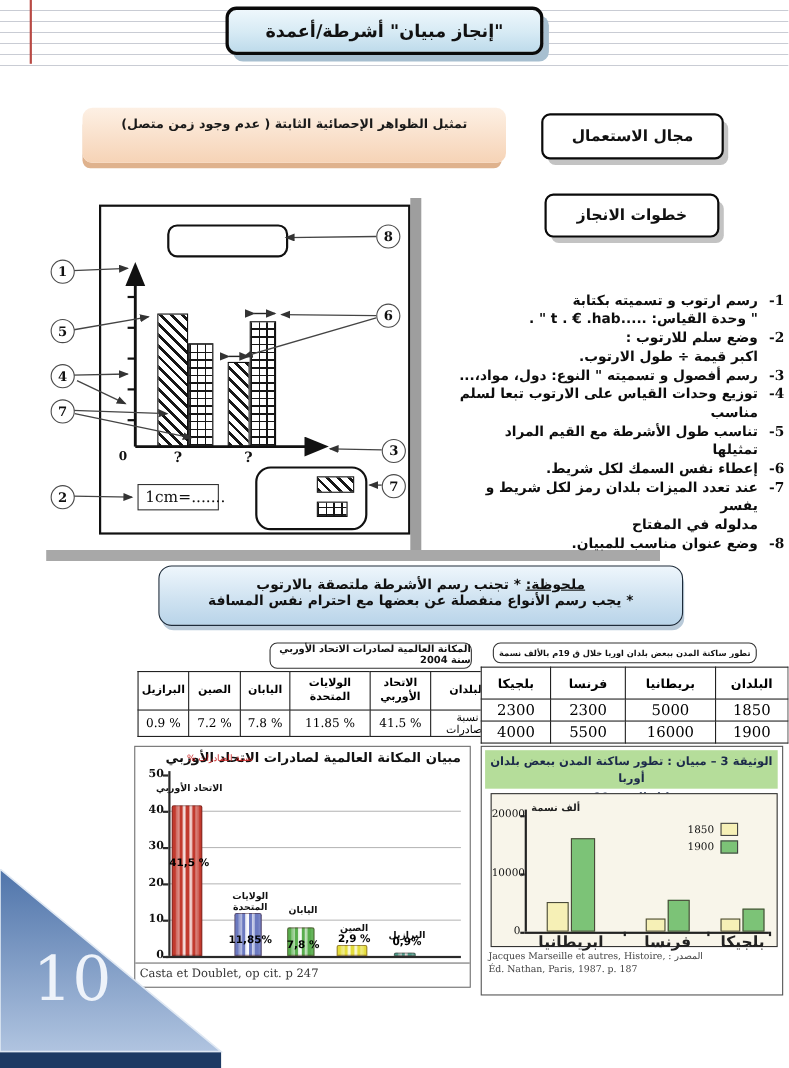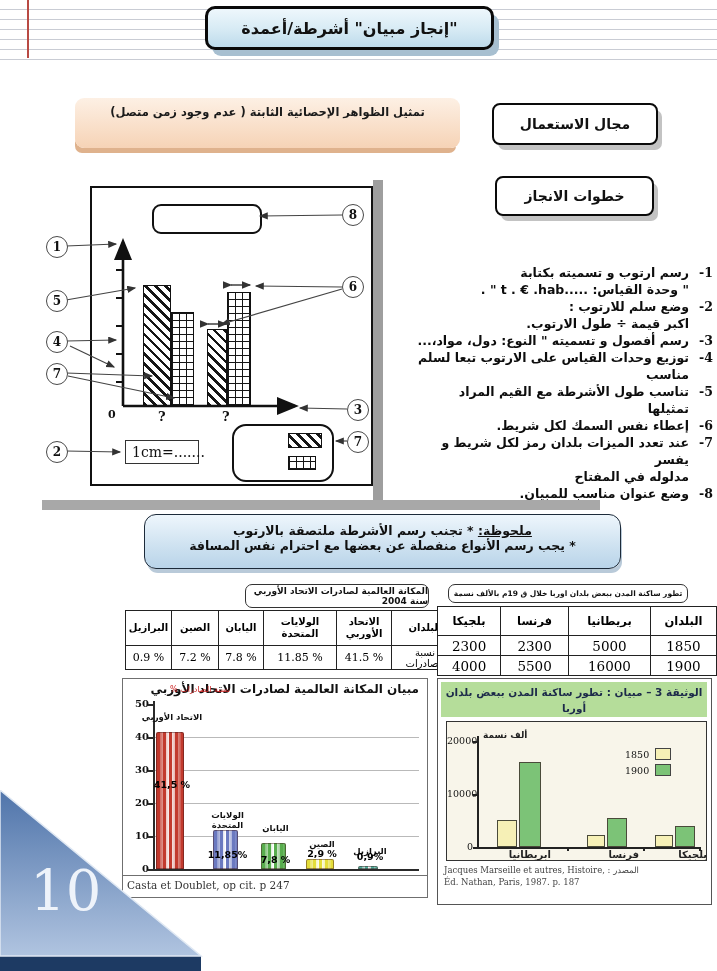--- a/index.html
+++ b/index.html
@@ -94,21 +94,21 @@
 
   
   .c2{left:437px;top:678px;width:275px;height:227px;border:1.6px solid #555;background:#fff;box-sizing:border-box;}
   .c2-title{position:absolute;left:3px;top:3px;width:266px;height:35px;background:#b5dd9a;
     font-size:10.5px;font-weight:bold;color:#1c2a4a;text-align:center;direction:rtl;line-height:1.55;padding-top:2px;box-sizing:border-box;}
   .c2-plotbox{position:absolute;left:8px;top:42px;width:259px;height:138px;border:1.4px solid #333;background:#f8f5ea;}
   .c2-ylab{position:absolute;left:36px;top:8px;font-size:9px;font-weight:bold;color:#222;direction:rtl;}
   .c2-ytick{position:absolute;width:26px;text-align:right;font-family:"DejaVu Serif",serif;font-size:9.5px;color:#111;}
   .c2-axis{position:absolute;background:#222;}
   .c2-bar{position:absolute;border:1px solid #4a4a3a;box-sizing:border-box;}
-  .c2-cat{position:absolute;top:127px;text-align:right;font-size:10px;font-weight:bold;color:#222;direction:rtl;}
+  .c2-cat{position:absolute;top:127px;text-align:center;font-size:14px;font-weight:bold;color:#222;direction:rtl;}
   .c2-legend{position:absolute;left:178px;top:26px;font-family:"DejaVu Serif",serif;font-size:9.5px;color:#111;}
   .c2-legend .row{display:flex;align-items:center;justify-content:flex-end;margin-bottom:4px;}
   .c2-sw{display:inline-block;width:14px;height:10px;border:1px solid #444;margin-left:6px;}
   .c2-src{position:absolute;left:6px;top:185px;width:263px;font-family:"DejaVu Serif",serif;
     font-size:8.5px;color:#444;line-height:1.45;}
 
   
   .corner-navy{left:0;top:956px;width:201px;height:15px;background:#1d3a63;}
   .corner-num{left:30px;top:858px;font-family:"DejaVu Serif",serif;font-size:56px;color:#eef3fa;}
 </style>

